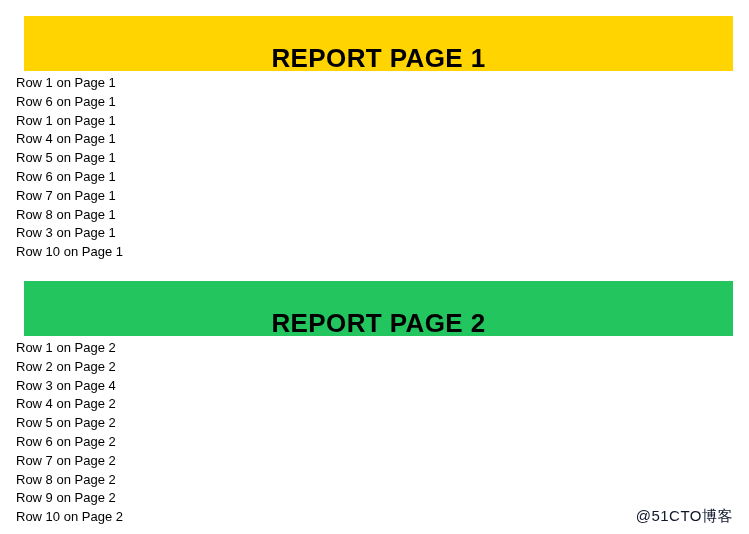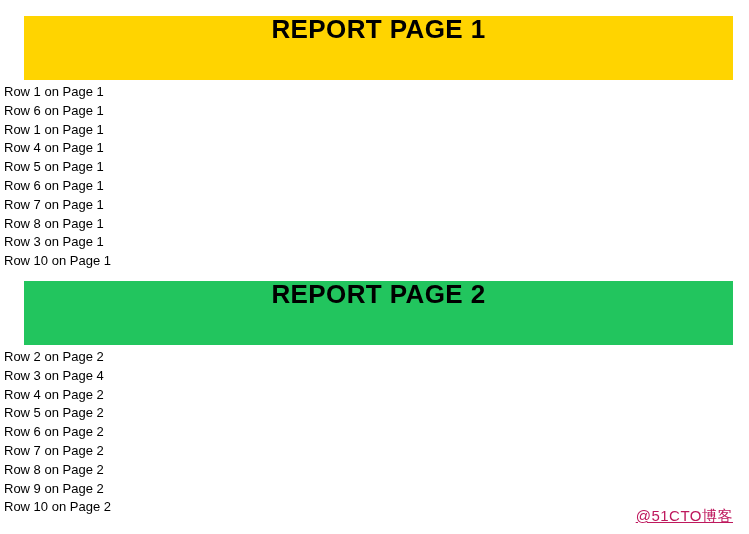--- a/index.html
+++ b/index.html
@@ -29,23 +29,23 @@
     position: absolute;
     left: 0;
     width: 749px;
   }
 
   #report-section-1 { top: 0; }
   #report-section-2 { top: 265px; }
 
   .report-banner {
     margin: 16px 16px 0 24px;
-    height: 64px;
+    height: 55px;
     display: flex;
-    align-items: flex-start;
+    align-items: flex-end;
     justify-content: center;
     box-sizing: border-box;
   }
 
   .report-banner-title {
     font-family: "Liberation Sans", sans-serif;
     font-size: 26px;
     font-weight: bold;
     letter-spacing: 0.4px;
     color: #000000;
@@ -59,21 +59,21 @@
     list-style: none;
     padding-top: 3px;
   }
 
   .report-row {
     font-family: "Liberation Sans", sans-serif;
     font-size: 13px;
     font-weight: normal;
     color: #000000;
     line-height: 18.8px;
-    padding-left: 4px;
+    padding-left: 16px;
     white-space: nowrap;
   }
 
   
   #watermark {
     position: absolute;
     right: 16px;
     bottom: 8px;
     font-family: "Liberation Sans", sans-serif;
     font-size: 15px;
@@ -104,27 +104,28 @@
       <li class="report-row">Row 3 on Page 1</li>
       <li class="report-row">Row 10 on Page 1</li>
     </ul>
   </section>
 
   <section class="report-section" id="report-section-2">
     <div class="report-banner" id="banner-2" style="background-color: #22c55e; color: rgb(0, 0, 0);">
       <span class="report-banner-title">REPORT PAGE 2</span>
     </div>
     <ul class="report-rows" id="rows-2">
+      <li class="report-row">Row 1 on Page 2</li>
       <li class="report-row">Row 2 on Page 2</li>
       <li class="report-row">Row 3 on Page 4</li>
       <li class="report-row">Row 4 on Page 2</li>
       <li class="report-row">Row 5 on Page 2</li>
       <li class="report-row">Row 6 on Page 2</li>
       <li class="report-row">Row 7 on Page 2</li>
       <li class="report-row">Row 8 on Page 2</li>
       <li class="report-row">Row 9 on Page 2</li>
       <li class="report-row">Row 10 on Page 2</li>
     </ul>
   </section>
 
-  <div id="watermark" style="color: #be185d; text-decoration: underline;">@51CTO博客</div>
+  <div id="watermark" style="color: #0f172a;">@51CTO博客</div>
 
 </div>
 
 </body></html>

